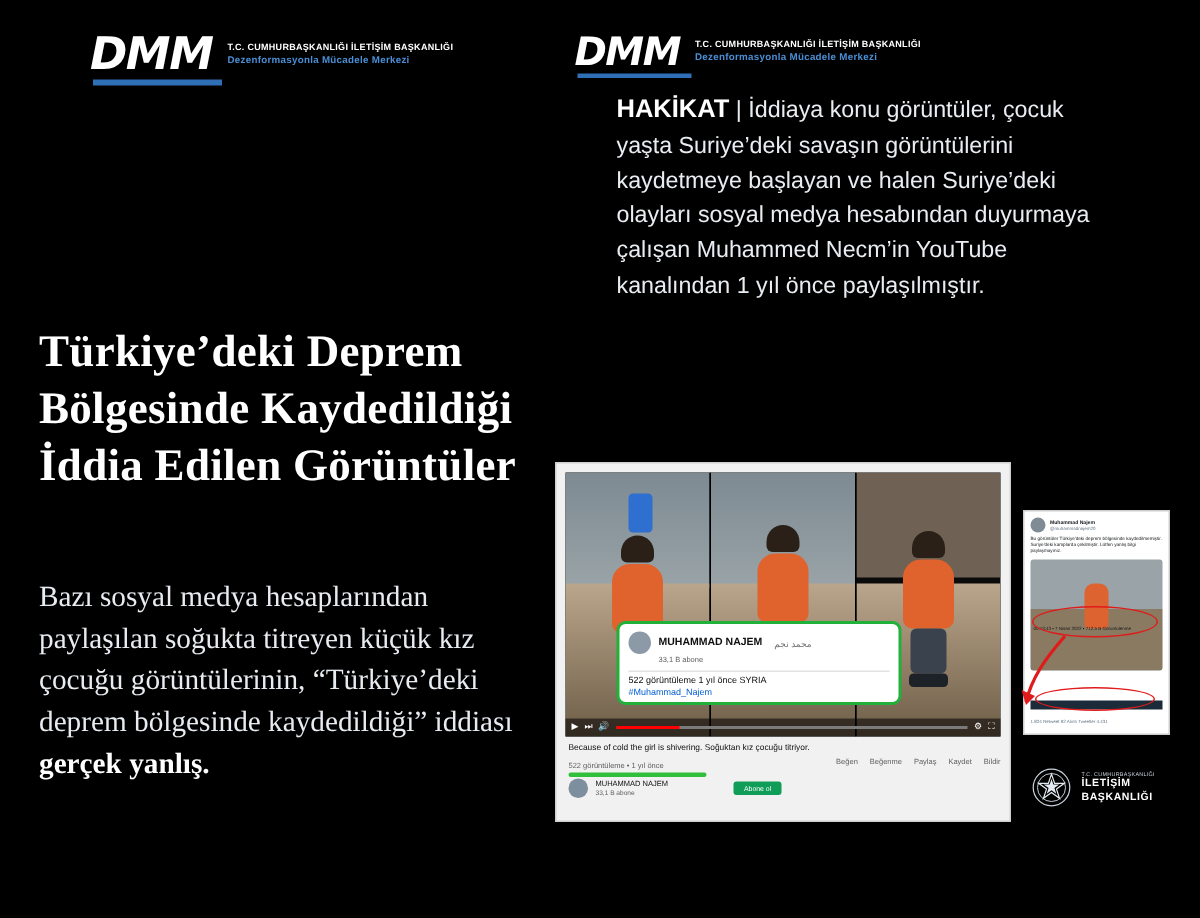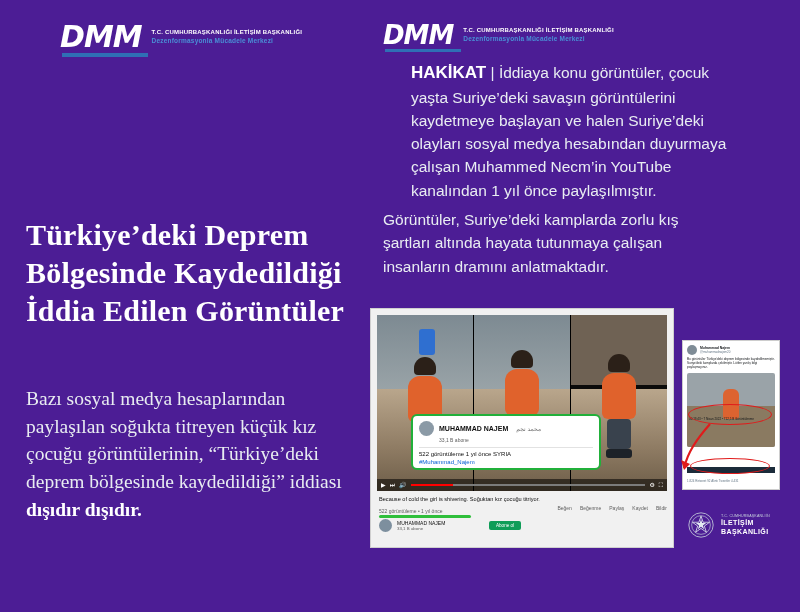--- a/index.html
+++ b/index.html
@@ -11,21 +11,21 @@
     width: 800px;
     height: 612px;
     overflow: hidden;
     font-family: "Liberation Sans", sans-serif;
     color: #ffffff;
     position: relative;
   }
   .page {
     position: absolute;
     inset: 0;
-    background: #4c1d95;
+    background: #000000;
   }
 
   
   .logo-block {
     position: absolute;
     display: flex;
     align-items: center;
   }
   .logo-dmm {
     font-family: "DejaVu Sans", sans-serif;
@@ -396,27 +396,26 @@
     <div class="logo-dmm">DMM</div>
     <div class="logo-underline"></div>
     <div class="logo-text">
       <span class="l1">T.C. CUMHURBAŞKANLIĞI İLETİŞİM BAŞKANLIĞI</span>
       <span class="l2">Dezenformasyonla Mücadele Merkezi</span>
     </div>
   </div>
 
   <div class="headline">Türkiye’deki Deprem Bölgesinde Kaydedildiği İddia Edilen Görüntüler</div>
   <div class="lead">
-    <span>Bazı sosyal medya hesaplarından paylaşılan soğukta titreyen küçük kız çocuğu görüntülerinin, “Türkiye’deki deprem bölgesinde kaydedildiği” iddiası </span><b>dışıdır dışıdır.</b>
+    <span>Bazı sosyal medya hesaplarından paylaşılan soğukta titreyen küçük kız çocuğu görüntülerinin, “Türkiye’deki deprem bölgesinde kaydedildiği” iddiası </span><b>gerçek yanlış.</b>
   </div>
 
   <div class="fact">
     <span class="kw">HAKİKAT</span><span> | </span><span>İddiaya konu görüntüler, çocuk yaşta Suriye’deki savaşın görüntülerini kaydetmeye başlayan ve halen Suriye’deki olayları sosyal medya hesabından duyurmaya çalışan Muhammed Necm’in YouTube kanalından 1 yıl önce paylaşılmıştır.</span>
   </div>
-  <div class="fact2">Görüntüler, Suriye’deki kamplarda zorlu kış şartları altında hayata tutunmaya çalışan insanların dramını anlatmaktadır.</div>
 
   <div class="yt-card">
     <div class="yt-video">
       <div class="frame f1">
         <div class="sky"></div>
         <div class="ground"></div>
         <div class="blue-can"></div>
         <div class="child">
           <div class="hair"></div>
           <div class="torso"></div>

